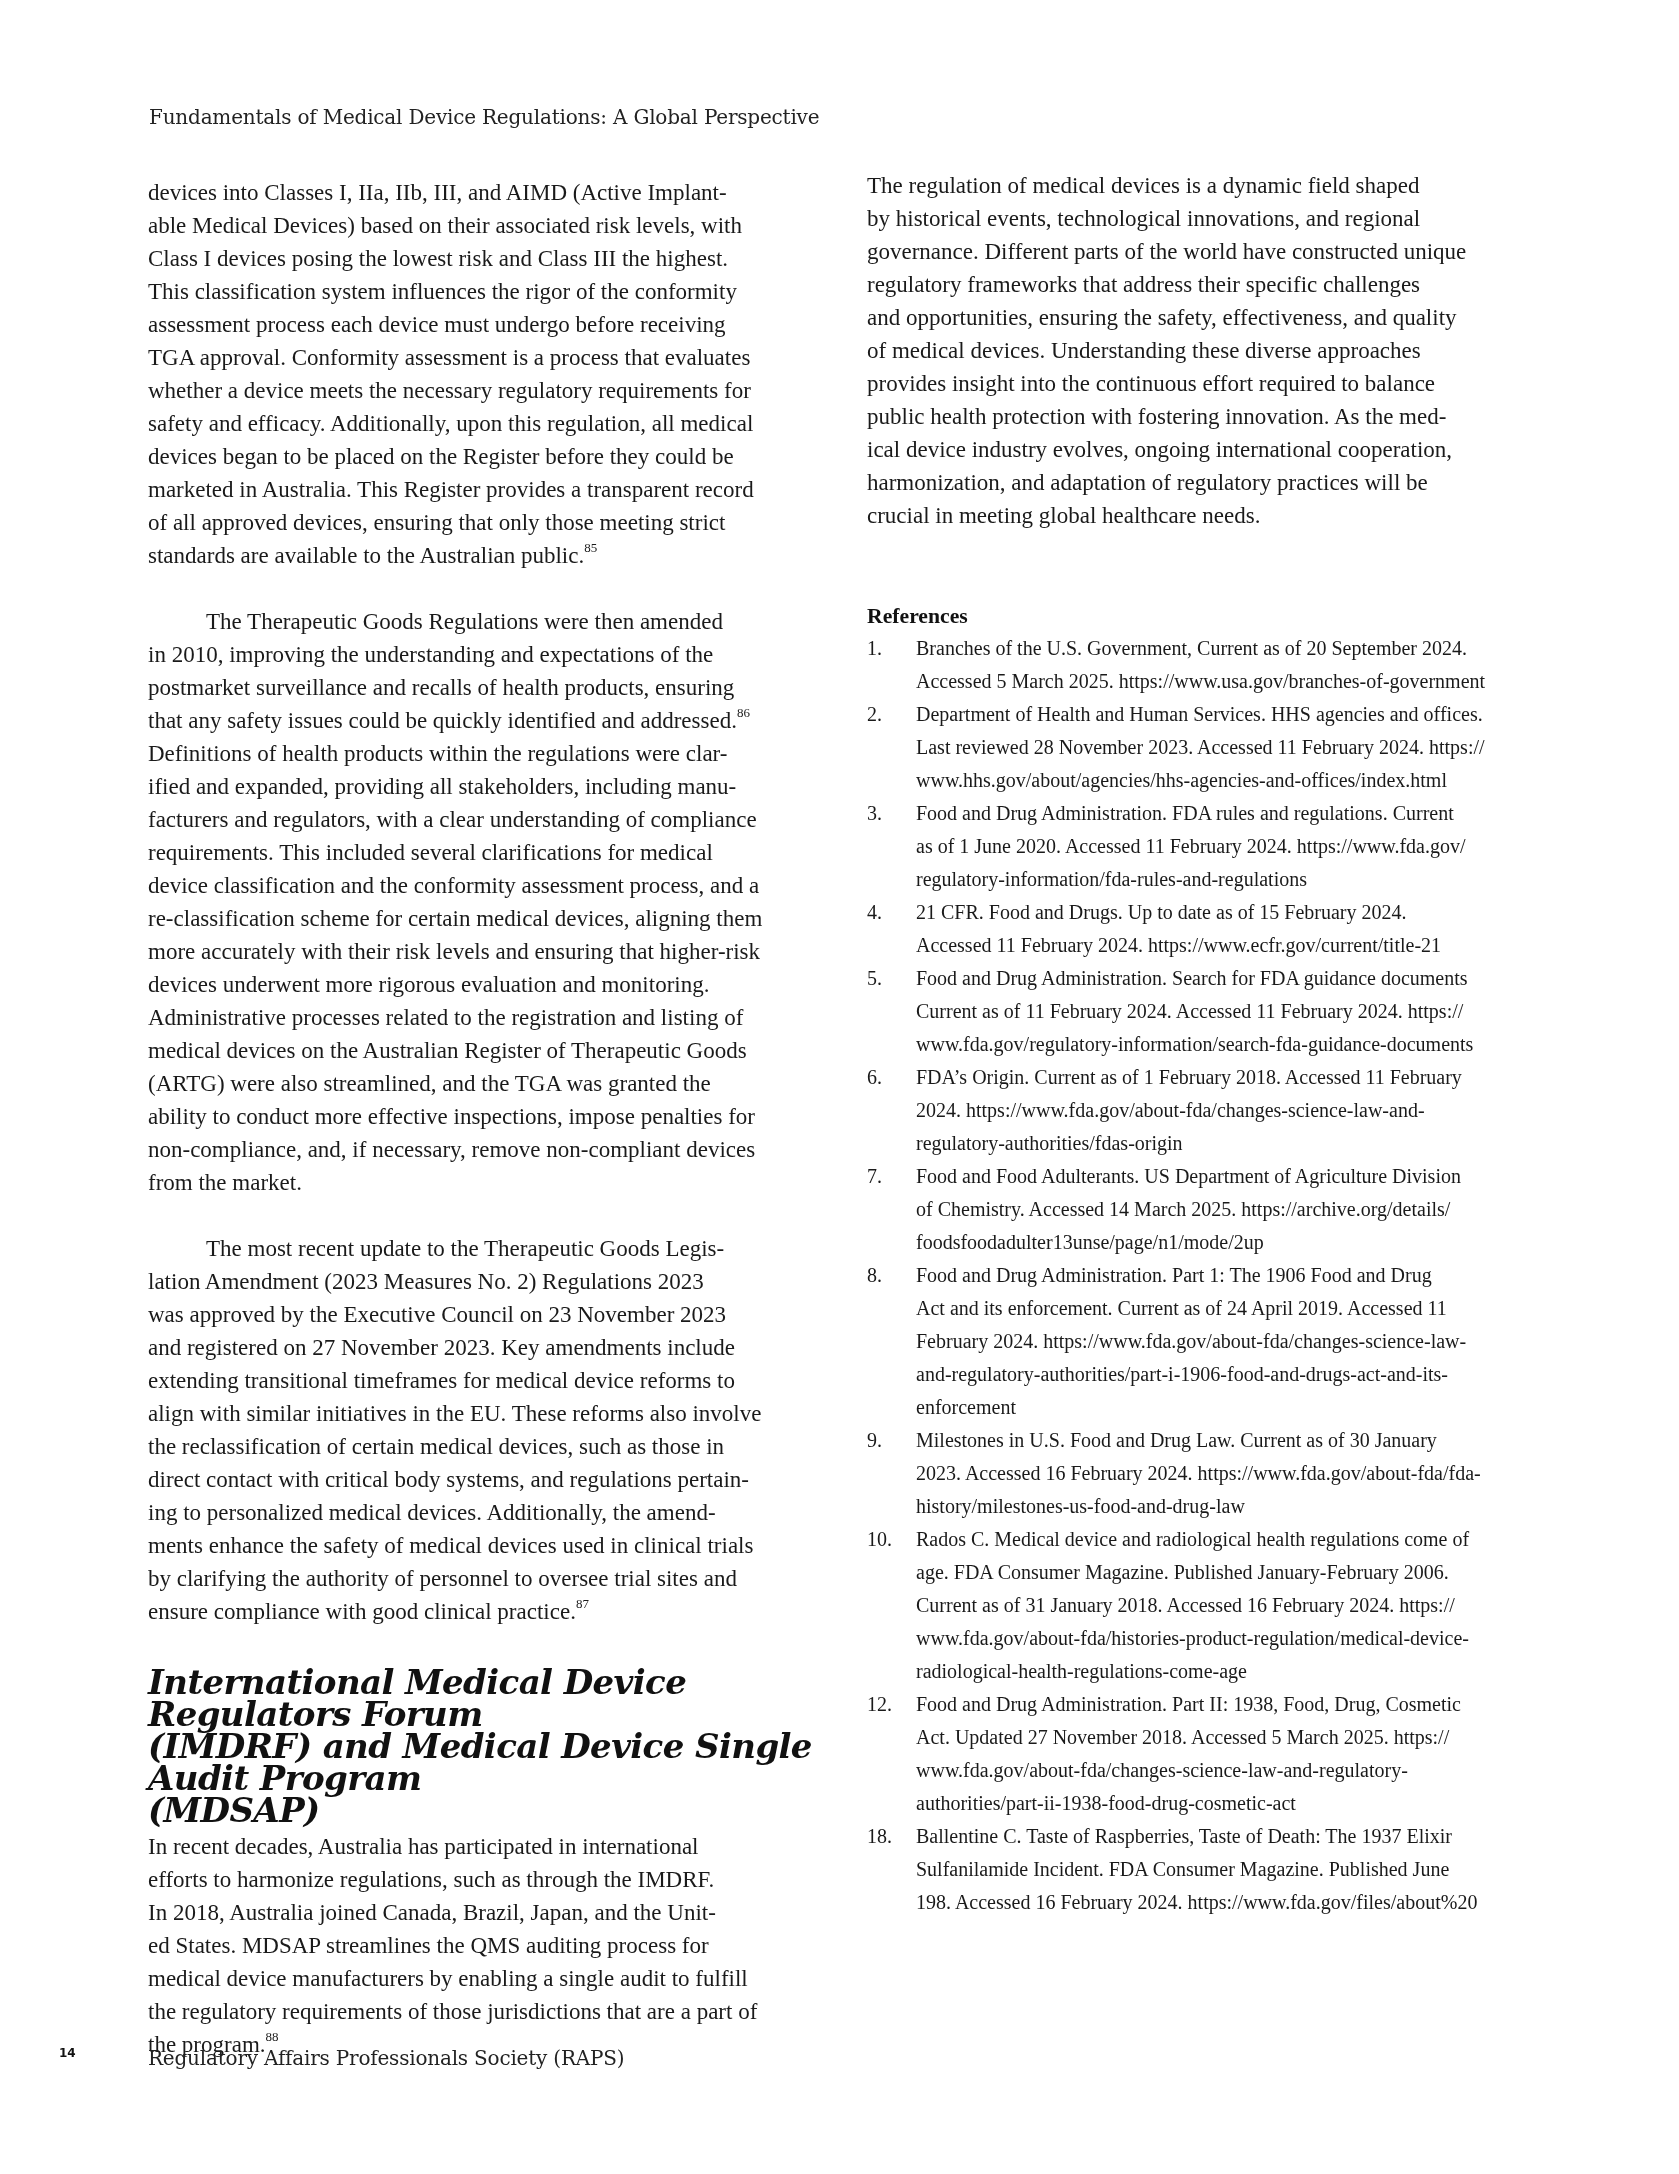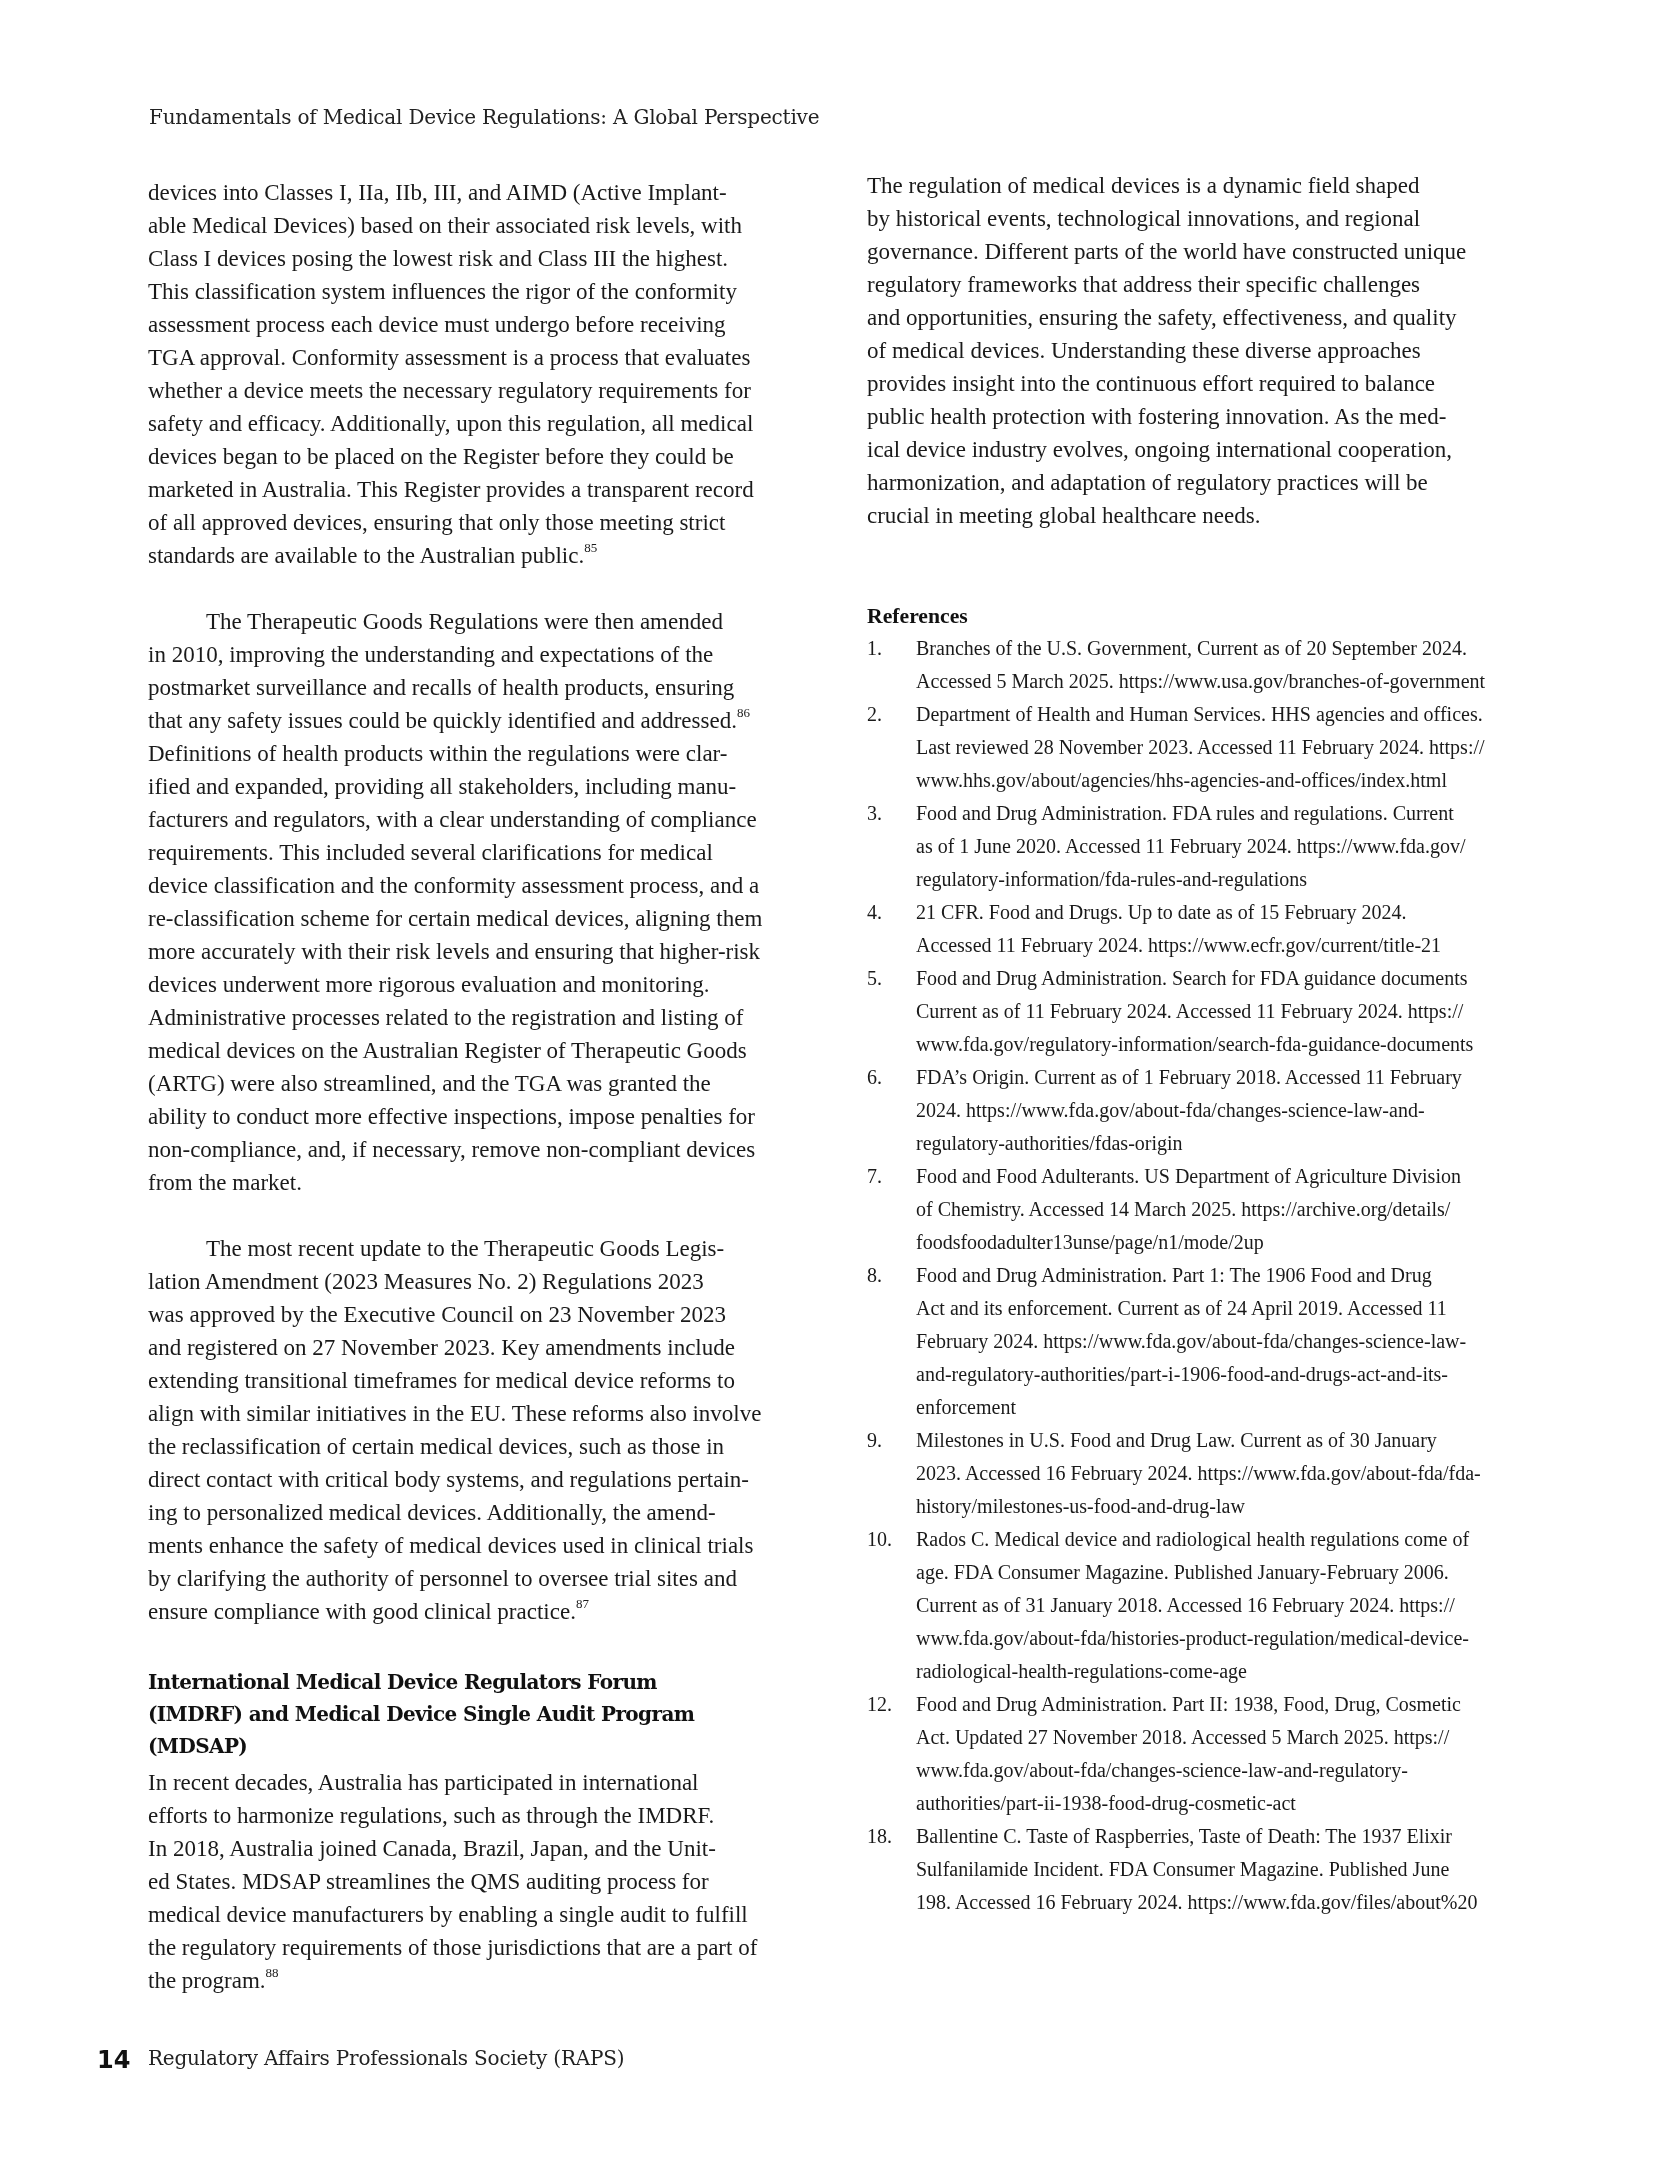--- a/index.html
+++ b/index.html
@@ -4,29 +4,29 @@
 <style>
   html, body { margin:0; padding:0; background:#ffffff; }
   body { width:1680px; height:2174px; position:relative; overflow:hidden; color:#1a1a1a; }
   .page-header { position:absolute; left:149px; top:105px; font-family:"DejaVu Serif", serif; font-size:20px; color:#222; letter-spacing:-0.2px; }
   .col-left { position:absolute; left:148px; top:176px; width:678px; }
   .col-right { position:absolute; left:867px; top:169px; width:678px; }
   .body-text { font-family:"Liberation Serif", serif; font-size:23px; line-height:33px; color:#1a1a1a; }
   .body-text p { margin:0; }
   .body-text .indent { text-indent:58px;margin-top:33px; }
   sup { font-size:13px; line-height:0; vertical-align:super; position:relative; top:-1.9px; }
-  .section-heading { font-family:"DejaVu Serif", serif; font-weight:bold; font-size:20px; line-height:32px; color:#111; margin:38px 0 3.8px 0; letter-spacing:-0.6px; }
+  .section-heading { font-family:"DejaVu Serif", serif; font-weight:bold; font-style:italic; font-size:34px; line-height:32px; color:#111; margin:38px 0 3.8px 0; letter-spacing:-0.6px; }
   .conclusion-heading { font-family:"DejaVu Serif", serif; font-weight:bold; font-size:32px; line-height:38px; color:#111; margin:0 0 0 0; letter-spacing:-0.6px; }
   .refs-heading { font-family:"Liberation Serif", serif; font-weight:bold; font-size:21.7px; line-height:32px; margin-top:68px; color:#111; }
   .ref-list { font-family:"Liberation Serif", serif; font-size:20px; line-height:33px; color:#1a1a1a; margin:0; padding:0; list-style:none; }
   .ref-item { display:flex; }
   .ref-num { width:49px; flex:0 0 49px; }
   .ref-text { flex:1; }
   .footer { position:absolute; top:2046px; left:59px; font-family:"DejaVu Serif", serif; font-size:20px; color:#222; }
-  .footer .page-num { position:absolute; left:0; top:0; font-family:"DejaVu Sans", sans-serif; font-weight:bold; font-size:24px; color:#111;margin-left:38px; }
+  .footer .page-num { position:absolute; left:0; top:0; font-family:"DejaVu Sans", sans-serif; font-weight:bold; font-size:12px; color:#111; }
   .footer .org { position:absolute; left:89px; top:0; white-space:nowrap; letter-spacing:-0.2px; }
 </style>
 </head>
 <body>
 
 <div class="page-header">Fundamentals of Medical Device Regulations: A Global Perspective</div>
 
 <div class="col-left">
   <div class="body-text">
     <p>devices into Classes I, IIa, IIb, III, and AIMD (Active Implant-<br>able Medical Devices) based on their associated risk levels, with<br>Class I devices posing the lowest risk and Class III the highest.<br>This classification system influences the rigor of the conformity<br>assessment process each device must undergo before receiving<br>TGA approval. Conformity assessment is a process that evaluates<br>whether a device meets the necessary regulatory requirements for<br>safety and efficacy. Additionally, upon this regulation, all medical<br>devices began to be placed on the Register before they could be<br>marketed in Australia. This Register provides a transparent record<br>of all approved devices, ensuring that only those meeting strict<br>standards are available to the Australian public.<sup>85</sup></p>

